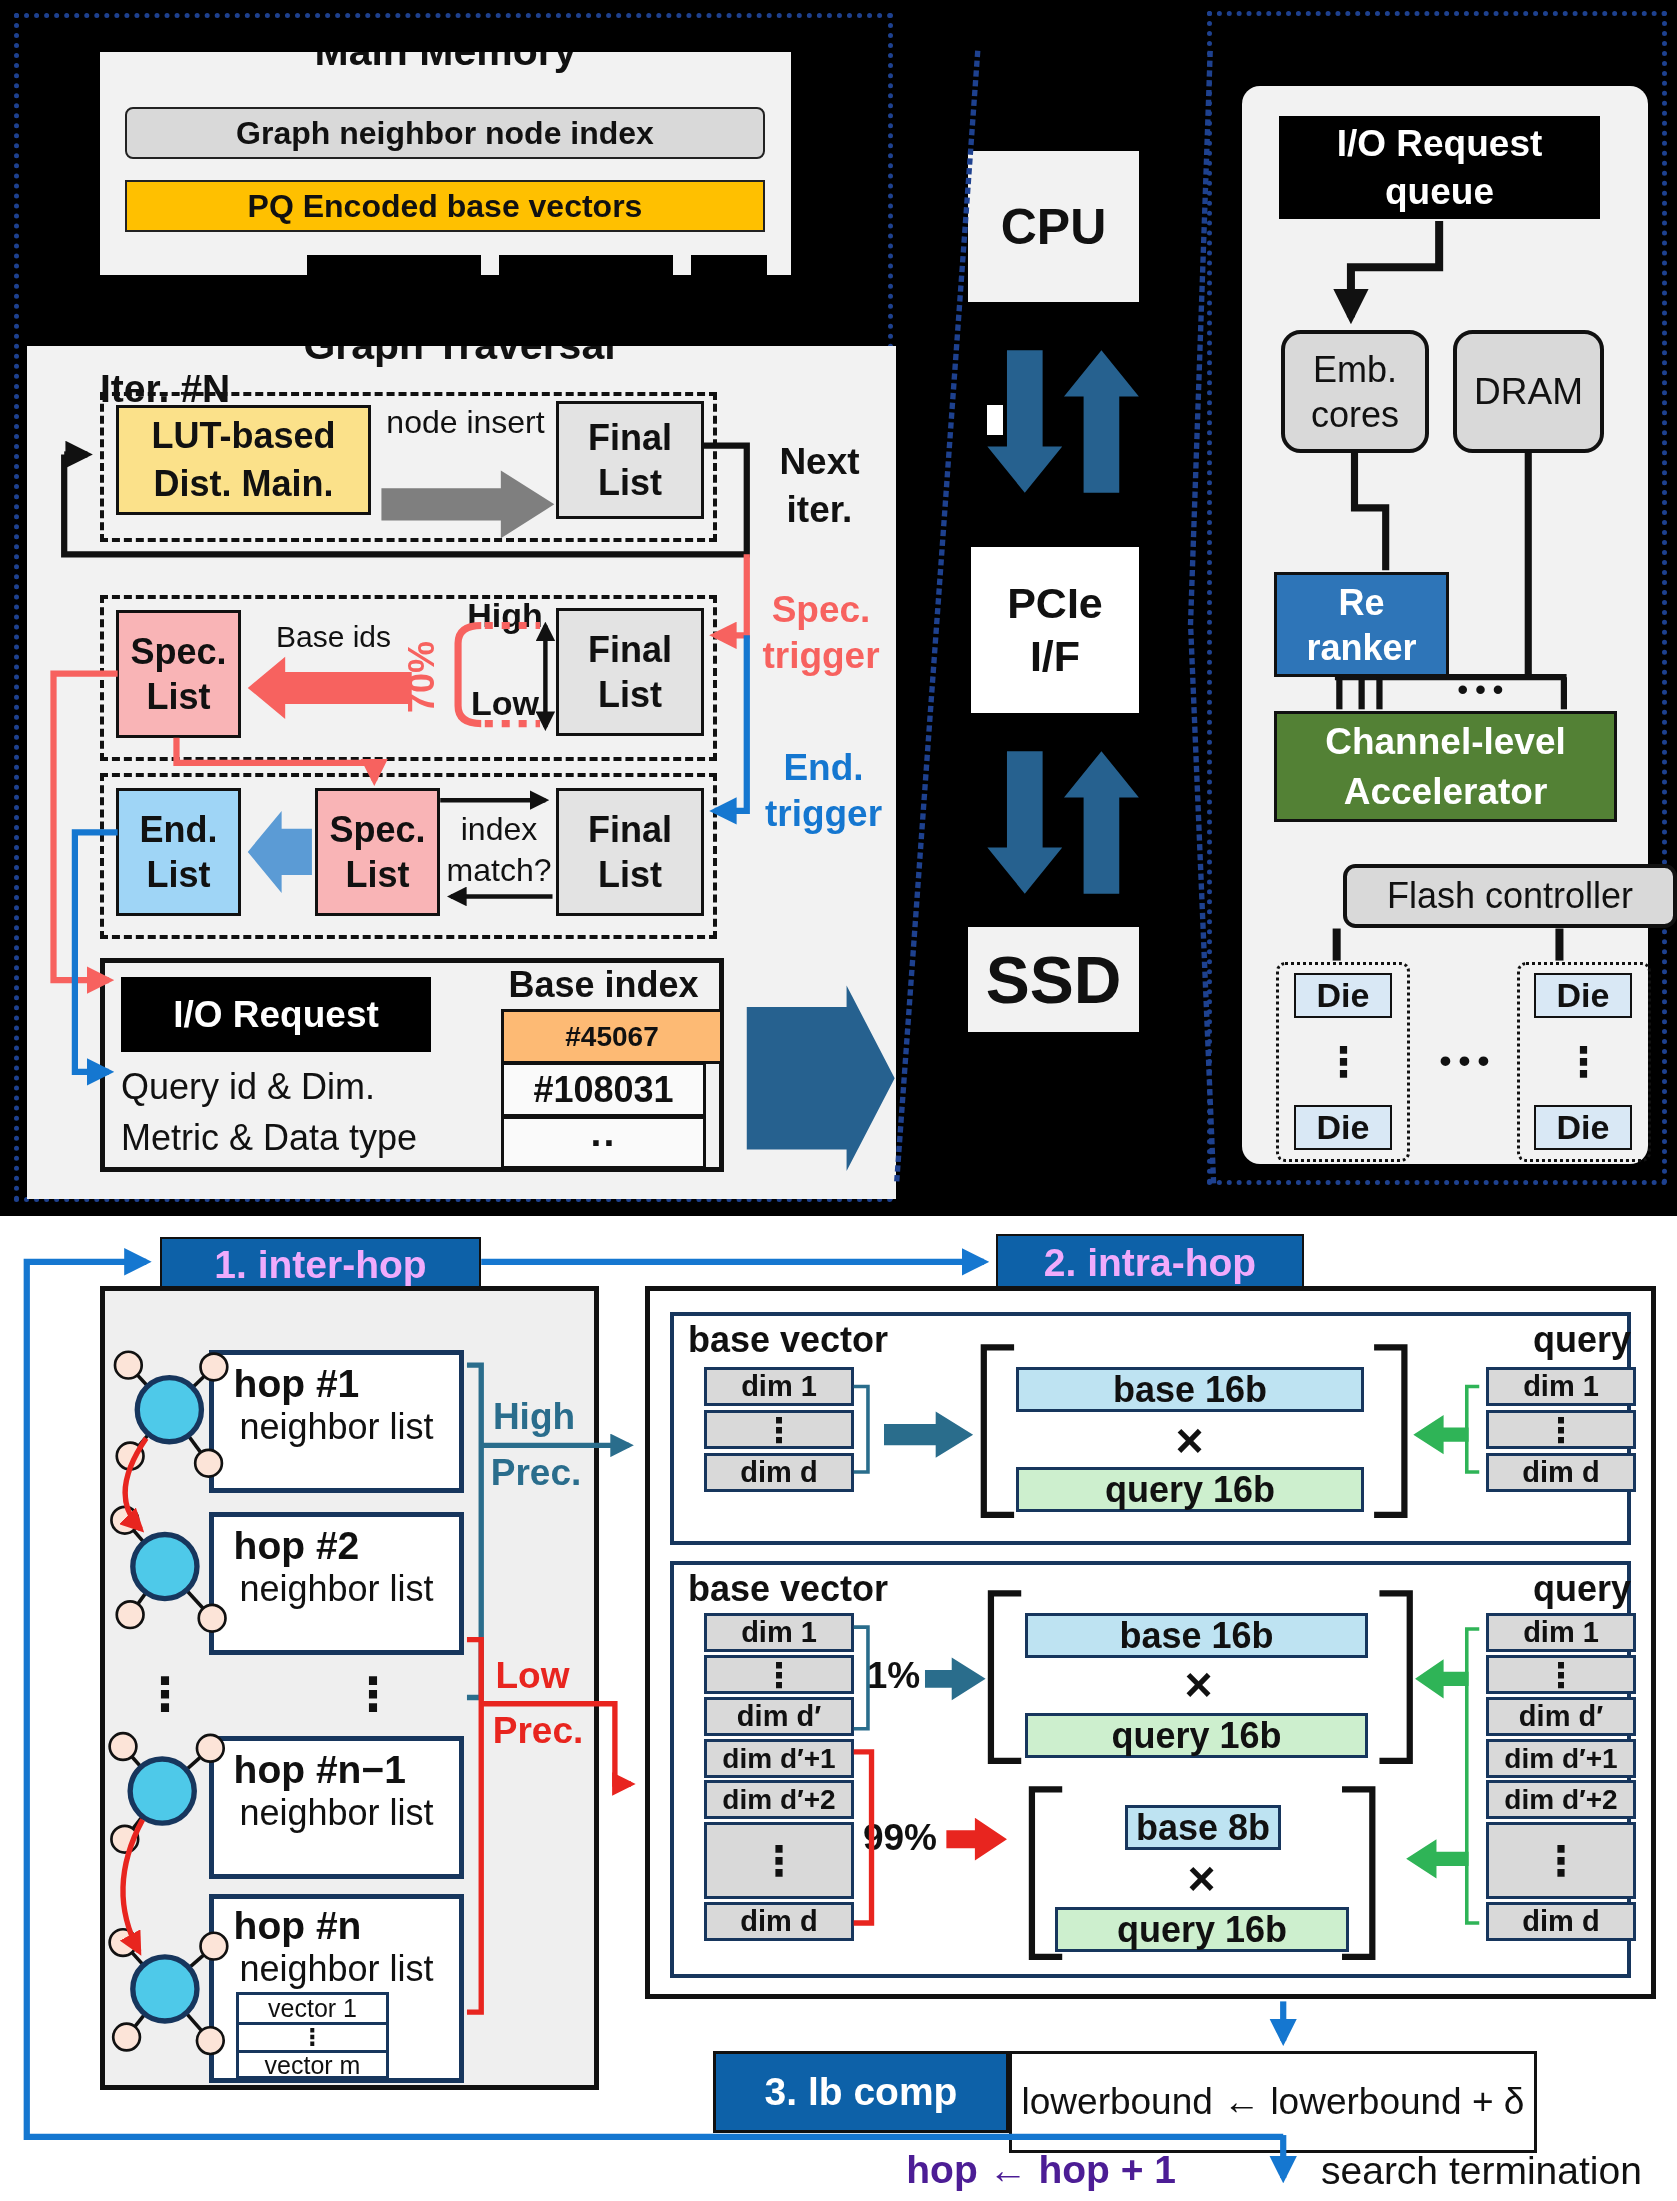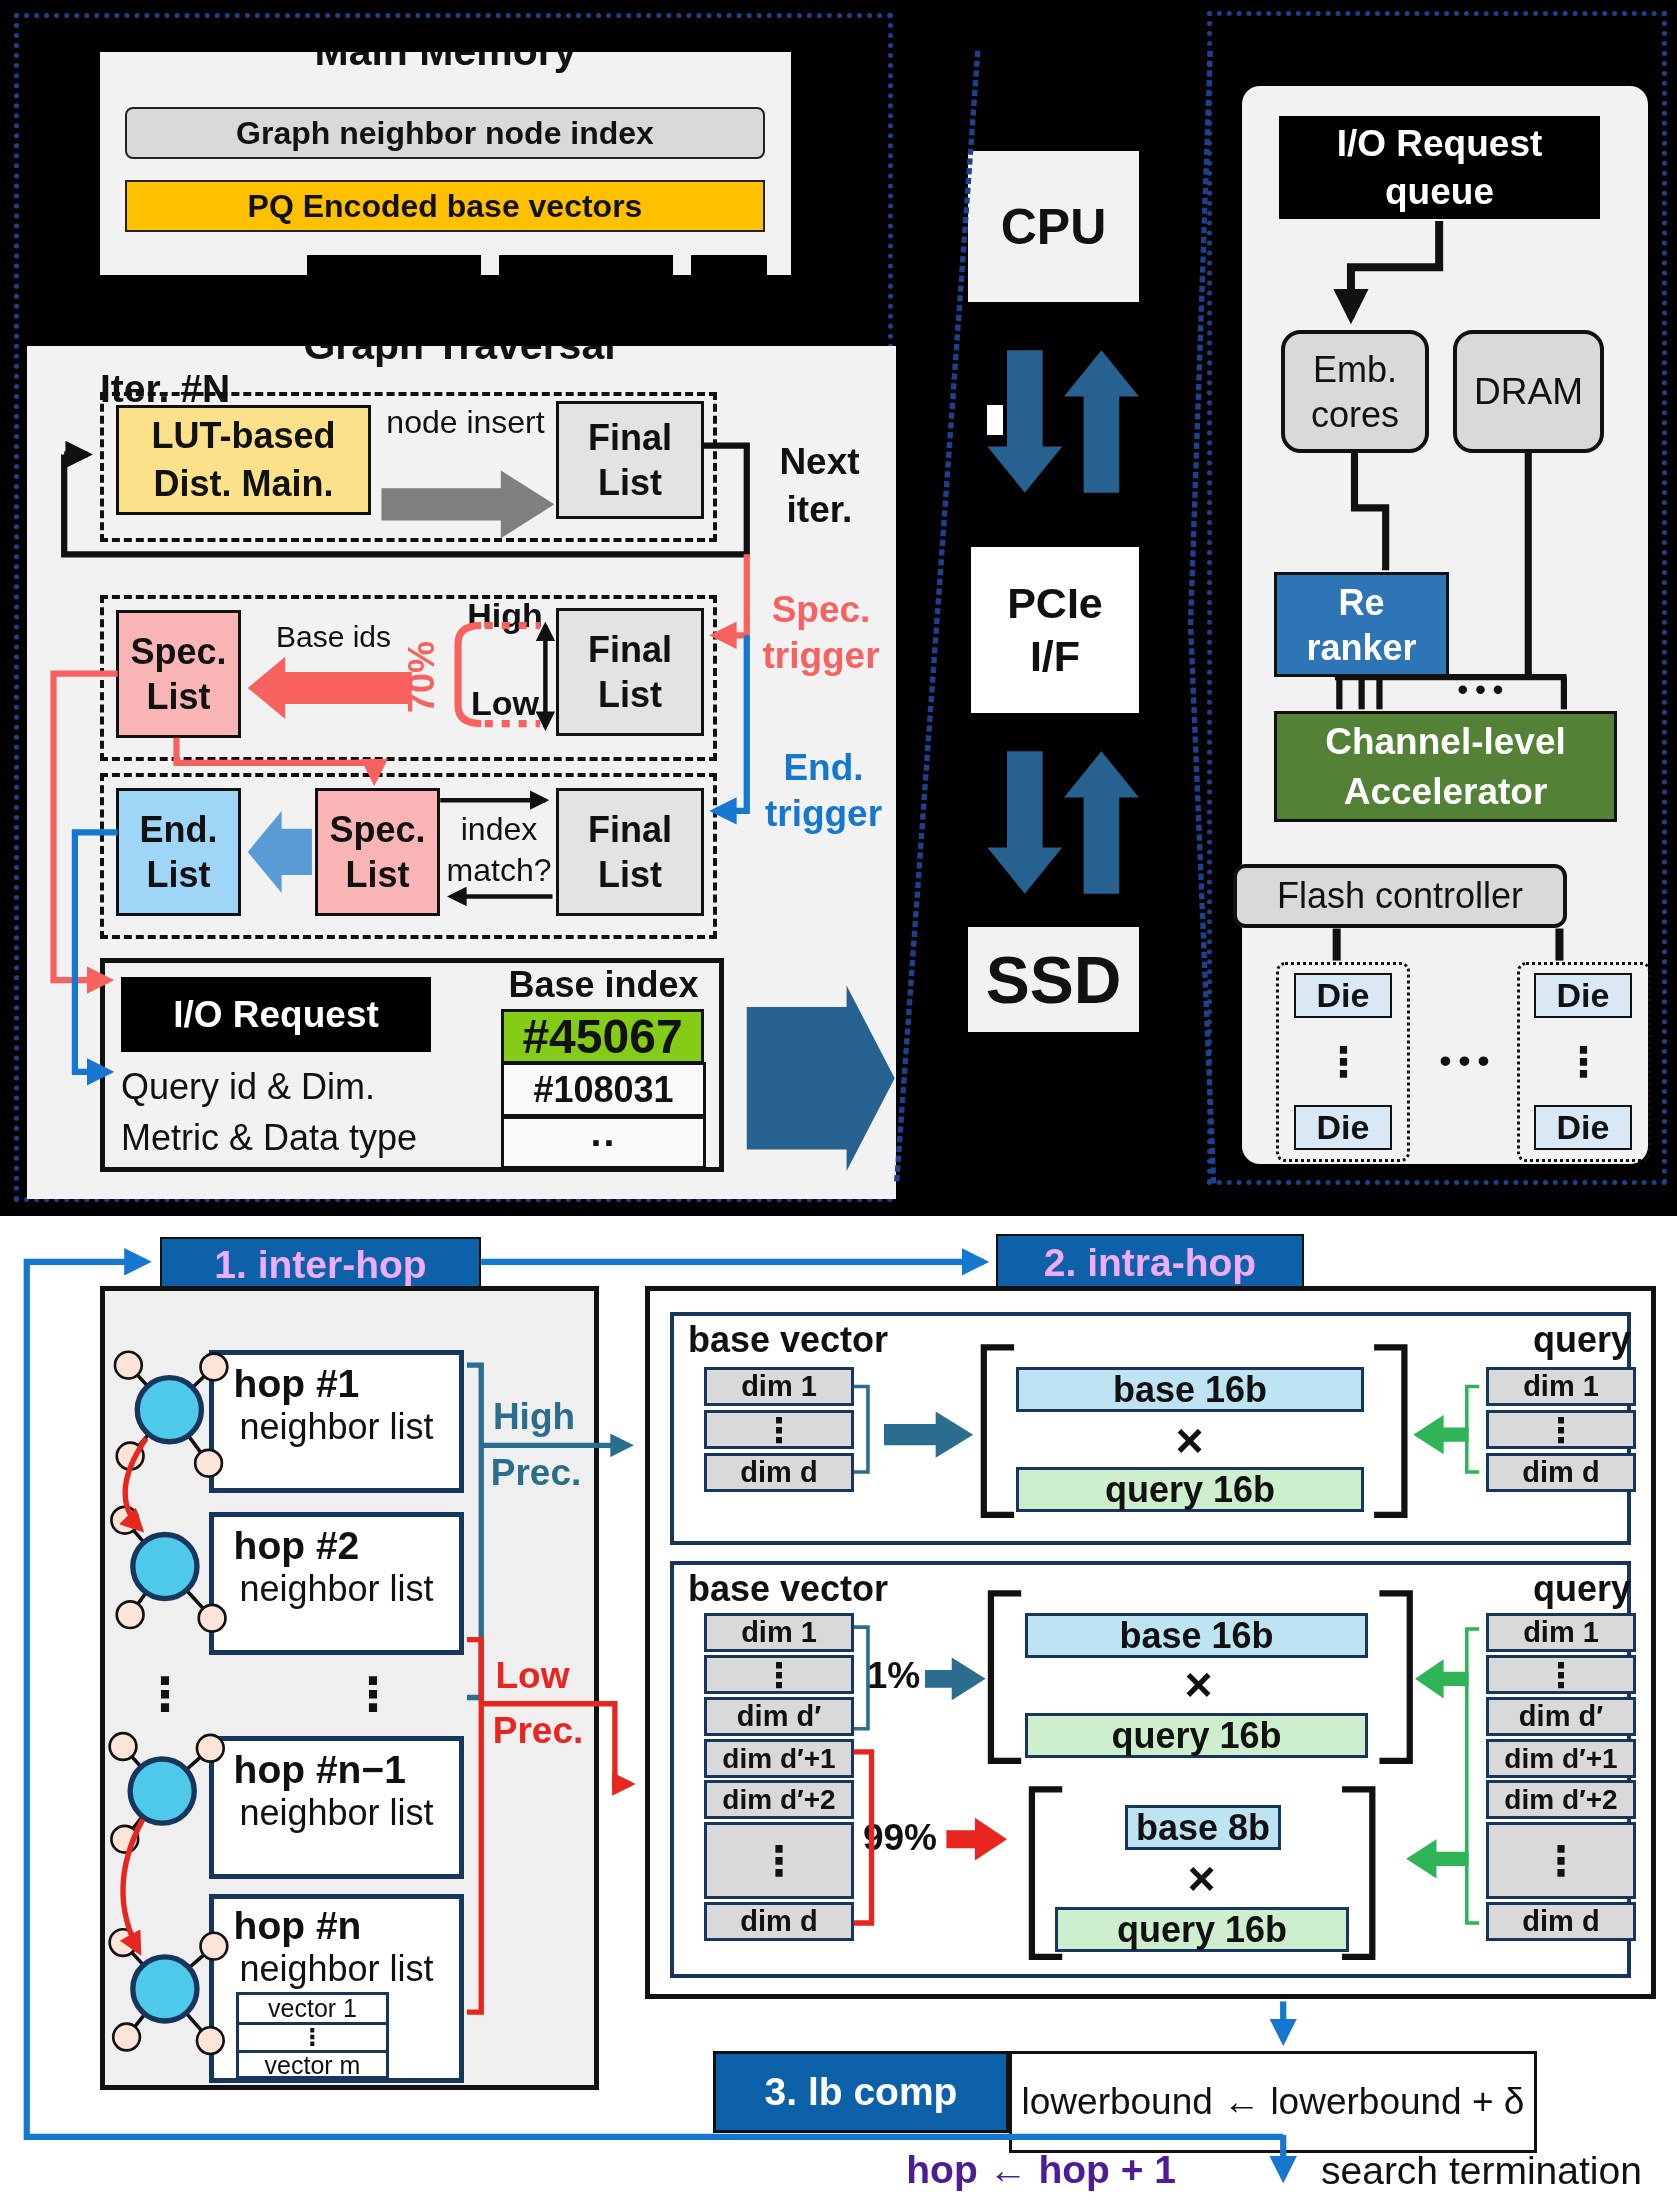--- a/index.html
+++ b/index.html
@@ -102,21 +102,21 @@
   <div class="a fc b" style="left:741px;top:742px;width:165px;height:98px;font-size:37px;line-height:46px;color:#1577d0">
     <span>End.</span>
     <span>trigger</span>
   </div>
 
   <div class="a" style="left:100px;top:958px;width:624px;height:214px;background:#f2f2f2;border:5.3px solid #111"></div>
   <div class="a f blackbox" style="left:121px;top:977px;width:310px;height:75px;font-size:37px">I/O Request</div>
   <div class="a" style="left:121px;top:1066px;width:374px;height:43px;font-size:36px">Query id &amp; Dim.</div>
   <div class="a" style="left:121px;top:1117px;width:392px;height:43px;font-size:36px">Metric &amp; Data type</div>
   <div class="a f b" style="left:492px;top:964px;width:223px;height:41px;font-size:36px">Base index</div>
-  <div class="a f b" style="left:501px;top:1009px;width:203px;height:55px;background:#84cc16;border:3.6px solid #111;font-size:48px">#45067</div>
+  <div class="a f b" style="left:501px;top:1009px;width:222px;height:55px;background:#fdba74;border:3.6px solid #111;font-size:28px">#45067</div>
   <div class="a f b" style="left:501px;top:1062px;width:205px;height:55px;background:#fafafa;border:3.6px solid #111;font-size:36px">#108031</div>
   <div class="a f b" style="left:501px;top:1116px;width:205px;height:53px;background:#fafafa;border:3.6px solid #111;font-size:39px">··</div>
   <div class="a fc w b" style="left:749px;top:1032px;width:100px;height:100px;font-size:36px;line-height:46px">
     <span>PCIe</span>
     <span>I/F</span>
   </div>
 
   <div class="a f panel b" style="left:968px;top:151px;width:171px;height:151px;font-size:50px">CPU</div>
   <div class="a fc w b" style="left:971px;top:547px;width:168px;height:166px;background:#fff;color:#111;font-size:43px;line-height:53px">
     <span>PCIe</span>
@@ -138,21 +138,21 @@
   <div class="a f" style="left:1453px;top:330px;width:151px;height:123px;background:#d9d9d9;border:4.5px solid #111;border-radius:19.6px;font-size:37px">DRAM</div>
   <div class="a fc w b" style="left:1274px;top:572px;width:175px;height:105px;background:#2e75b8;border:3.6px solid #111;font-size:36px;line-height:45px">
     <span>Re</span>
     <span>ranker</span>
   </div>
   <div class="a f b" style="left:1435px;top:670px;width:98px;height:39px;font-size:30px;letter-spacing:7.1px">•••</div>
   <div class="a fc w b" style="left:1274px;top:711px;width:343px;height:111px;background:#538135;border:3.6px solid #111;font-size:37px;line-height:50px">
     <span>Channel-level</span>
     <span>Accelerator</span>
   </div>
-  <div class="a f" style="left:1233px;top:864px;width:334px;height:64px;background:#d9d9d9;border:4.5px solid #111;border-radius:12.5px;font-size:36px">Flash controller</div>
+  <div class="a f" style="left:1343px;top:864px;width:334px;height:64px;background:#d9d9d9;border:4.5px solid #111;border-radius:12.5px;font-size:36px">Flash controller</div>
 
   <div class="a" style="left:1276px;top:962px;width:134px;height:200px;border:3.6px dotted #111;border-radius:9px"></div>
   <div class="a f b" style="left:1294px;top:973px;width:98px;height:45px;background:#d9e8f5;border:2.7px solid #111;font-size:34px">Die</div>
   <div class="a f b" style="left:1330px;top:1023px;width:27px;height:77px;font-size:41px">⋮</div>
   <div class="a f b" style="left:1294px;top:1105px;width:98px;height:45px;background:#d9e8f5;border:2.7px solid #111;font-size:34px">Die</div>
   <div class="a" style="left:1517px;top:962px;width:134px;height:200px;border:3.6px dotted #111;border-radius:9px"></div>
   <div class="a f b" style="left:1534px;top:973px;width:98px;height:45px;background:#d9e8f5;border:2.7px solid #111;font-size:34px">Die</div>
   <div class="a f b" style="left:1570px;top:1023px;width:27px;height:77px;font-size:41px">⋮</div>
   <div class="a f b" style="left:1534px;top:1105px;width:98px;height:45px;background:#d9e8f5;border:2.7px solid #111;font-size:34px">Die</div>
   <div class="a f b" style="left:1419px;top:1034px;width:98px;height:53px;font-size:34px;letter-spacing:7.1px">•••</div>

